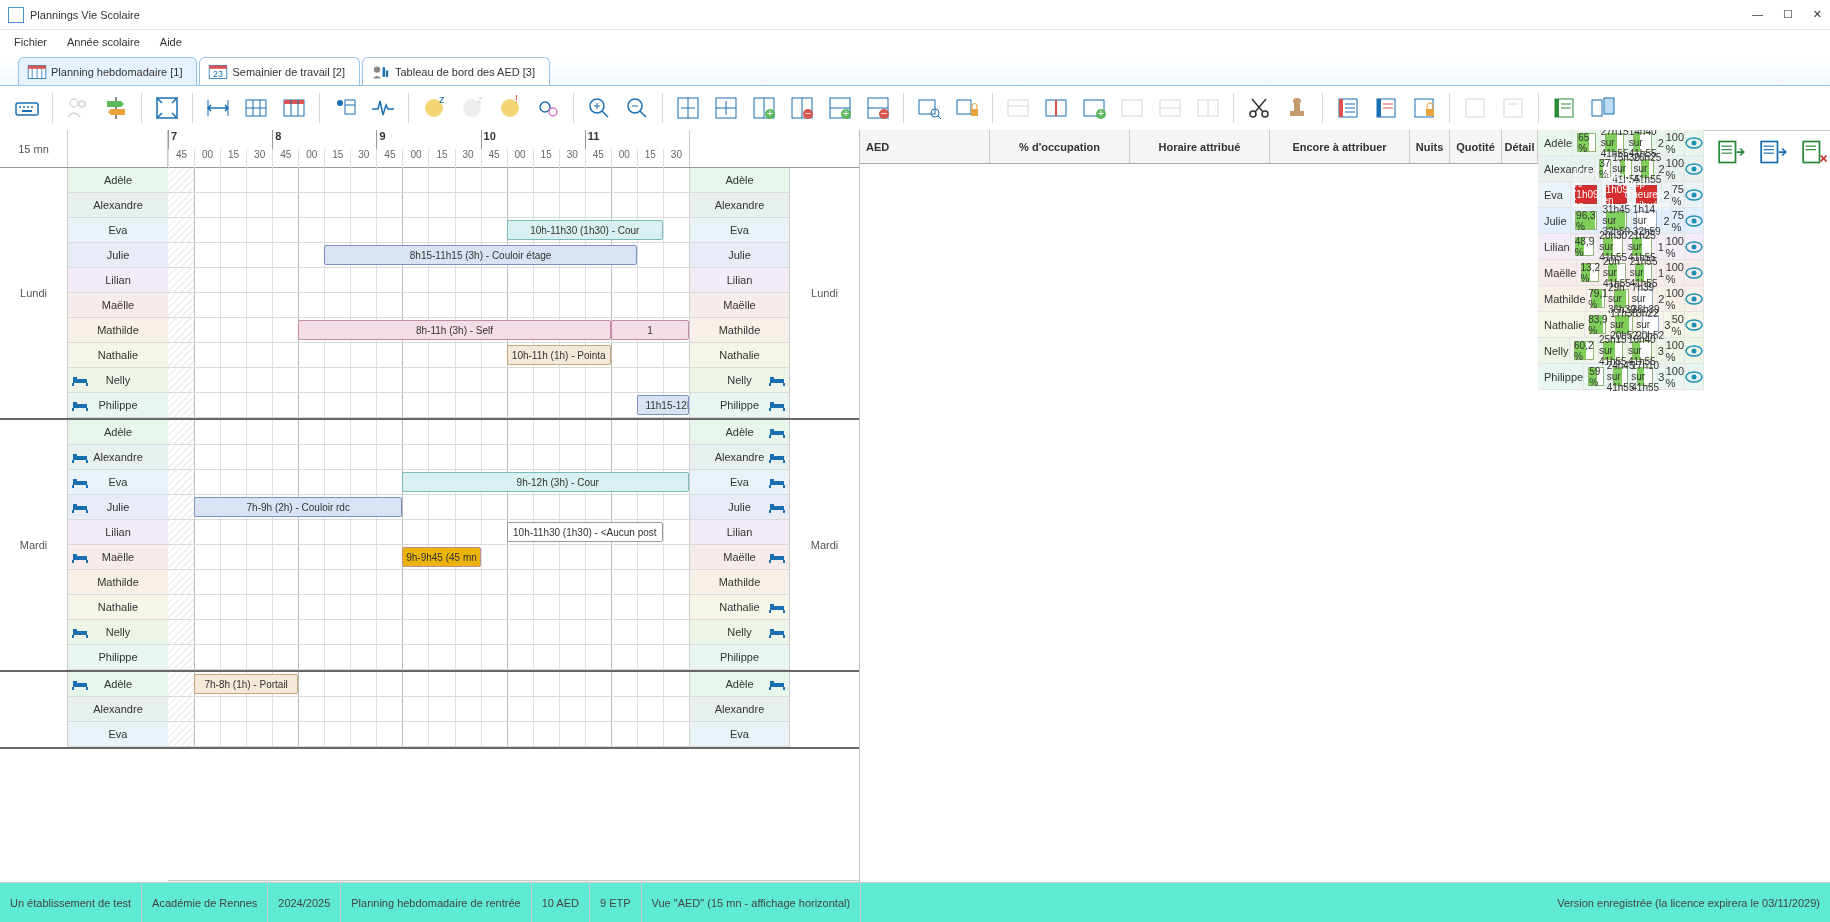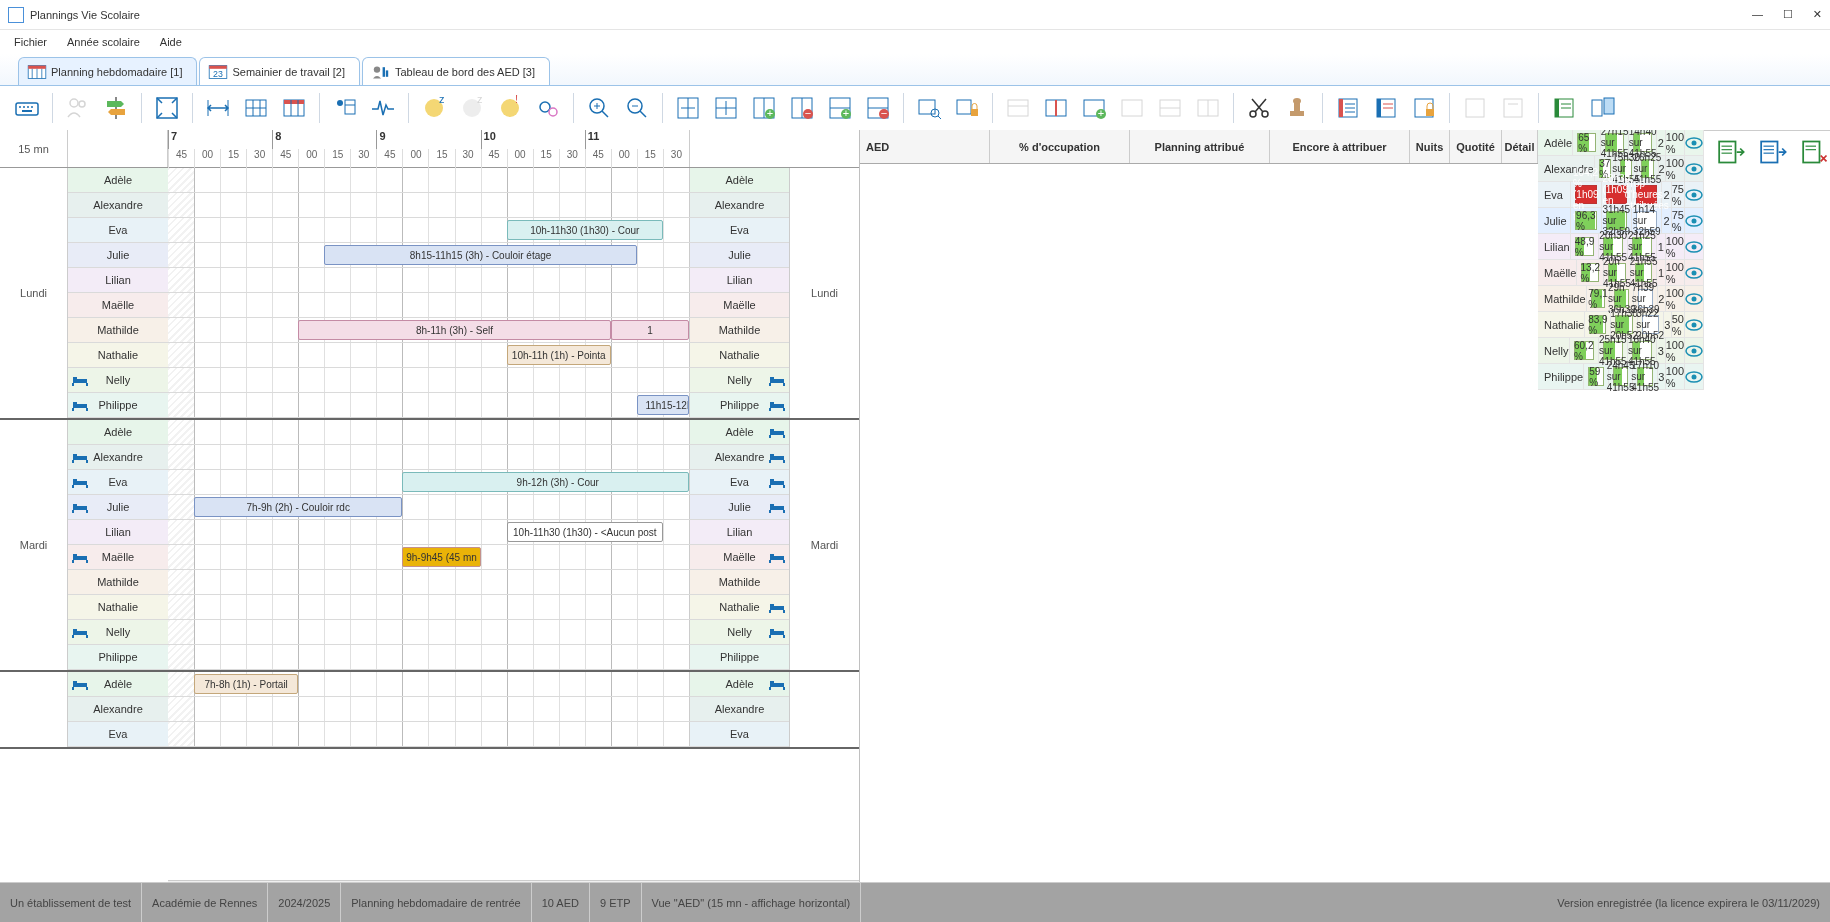--- a/index.html
+++ b/index.html
@@ -84,21 +84,21 @@
 .pbar{position:absolute;inset:3px 4px;background:#fff;border:1px solid #94b474}
 .pbar .fill{position:absolute;top:0;bottom:0;left:0;background:#7fd05b}
 .pbar .txt{position:absolute;inset:0;display:flex;align-items:center;justify-content:center;font-size:10px}
 .pbar.red{border-color:#b33}
 .pbar.red .fill{background:#d62e2e;width:100%}
 .pbar.red .txt{color:#fff}
 .pbar.plain{border:1px solid #9aaec7;background:#fff}
 .eye svg{width:18px;height:14px}
 .rt-footer{height:44px;display:flex;align-items:center;gap:14px;padding-left:14px;border-top:1px solid #ccc}
 .ft-btn svg{width:28px;height:24px}
-.statusbar{position:absolute;bottom:0;left:0;right:0;height:40px;background:#a3a3a3;border-top:1px solid #ccc;display:flex;align-items:center}
+.statusbar{position:absolute;bottom:0;left:0;right:0;height:40px;background:#5eead4;border-top:1px solid #ccc;display:flex;align-items:center}
 .statusbar .cell{padding:0 10px;border-right:1px solid #ccc;height:100%;display:flex;align-items:center;color:#444}
 .statusbar .spacer{flex:1}
 .statusbar .last{padding:0 10px;color:#444}
 .rt-row-bg0{background:#e9f6ec}
 .rt-row-bg1{background:#e9f1ef}
 .rt-row-bg2{background:#eaf2f7}
 .rt-row-bg3{background:#eaecf7}
 .rt-row-bg4{background:#f4ecf7}
 .rt-row-bg5{background:#f7ecec}
 .rt-row-bg6{background:#f7f0e8}
@@ -1338,21 +1338,21 @@
           <div class="thumb"></div>
         </div>
       <div class="arrow">›</div>
     </div>
   </div>
 
   <div class="right-pane">
     <div class="rt-head">
       <div class="rc-aed" style="justify-content:flex-start;padding-left:6px">AED</div>
       <div class="rc-occ">% d'occupation</div>
-      <div class="rc-hor">Planning attribué</div>
+      <div class="rc-hor">Horaire attribué</div>
       <div class="rc-enc">Encore à attribuer</div>
       <div class="rc-nui">Nuits</div>
       <div class="rc-quo">Quotité</div>
       <div class="rc-det">Détail</div>
     </div>
     <div class="rt-body" id="rt-body">
         <div class="rt-row rt-row-bg0">
           <div class="rc-aed">Adèle</div>
           <div class="rc-occ">
             <div class="pbar">

